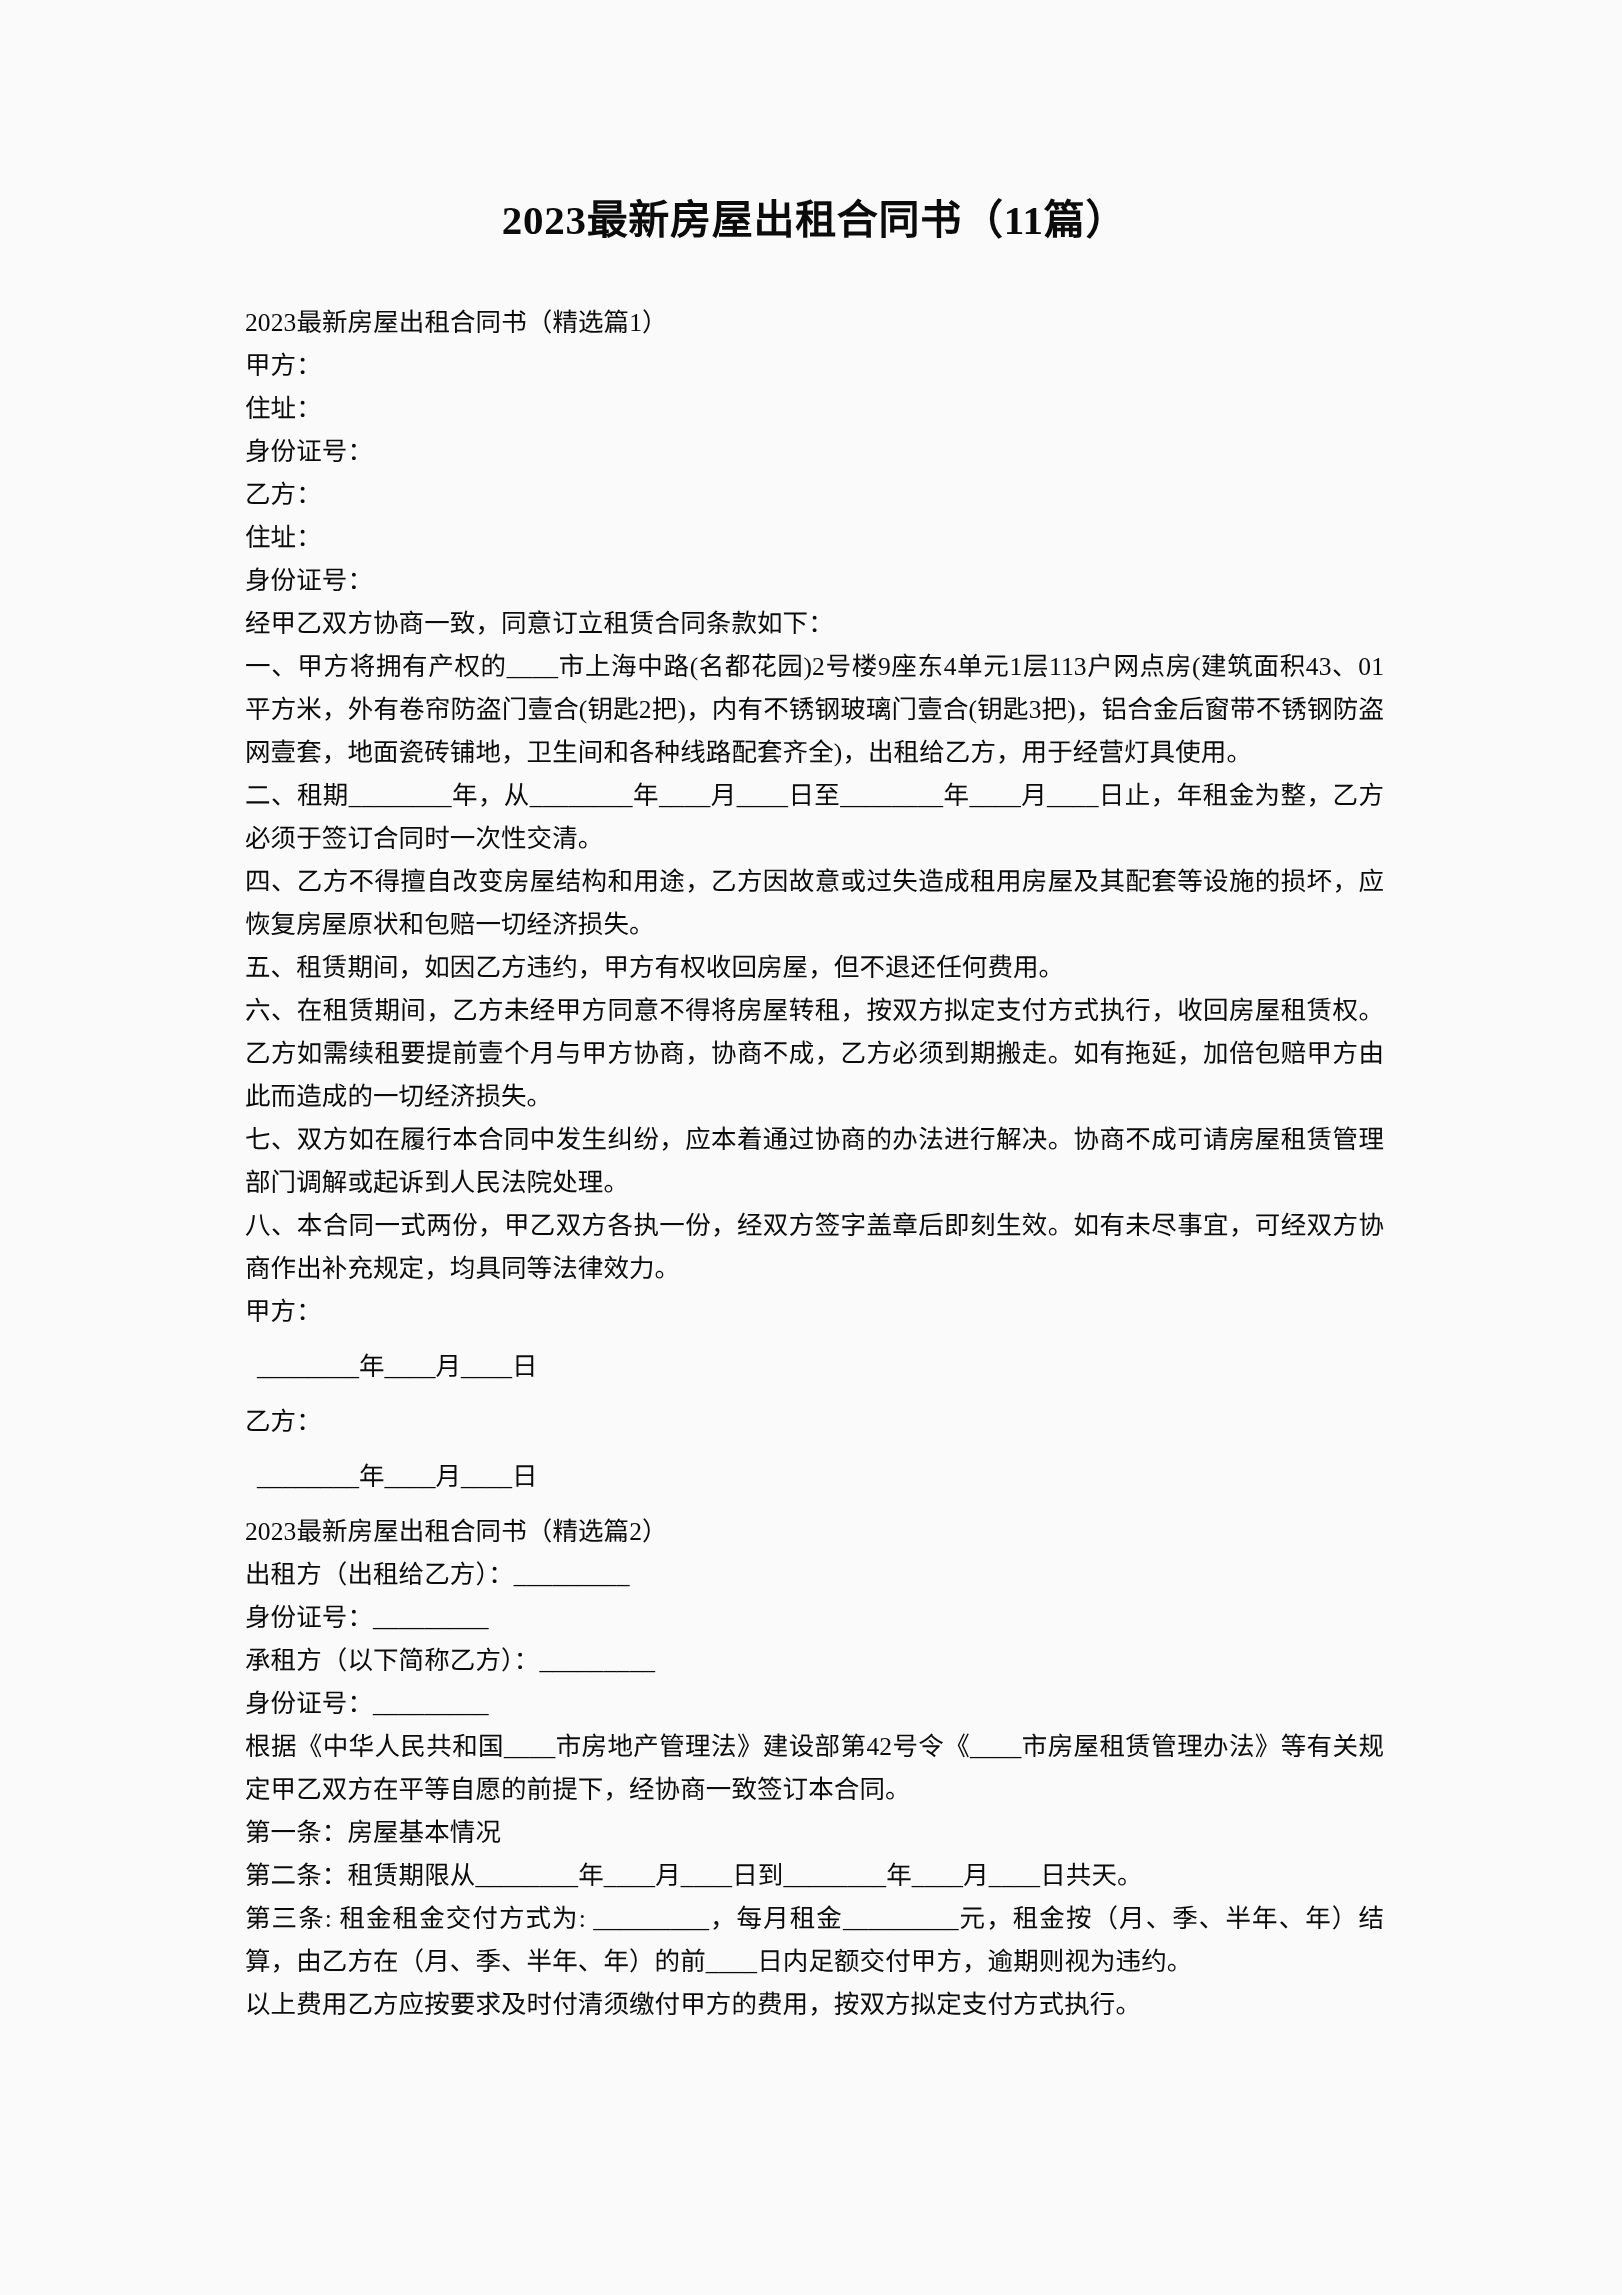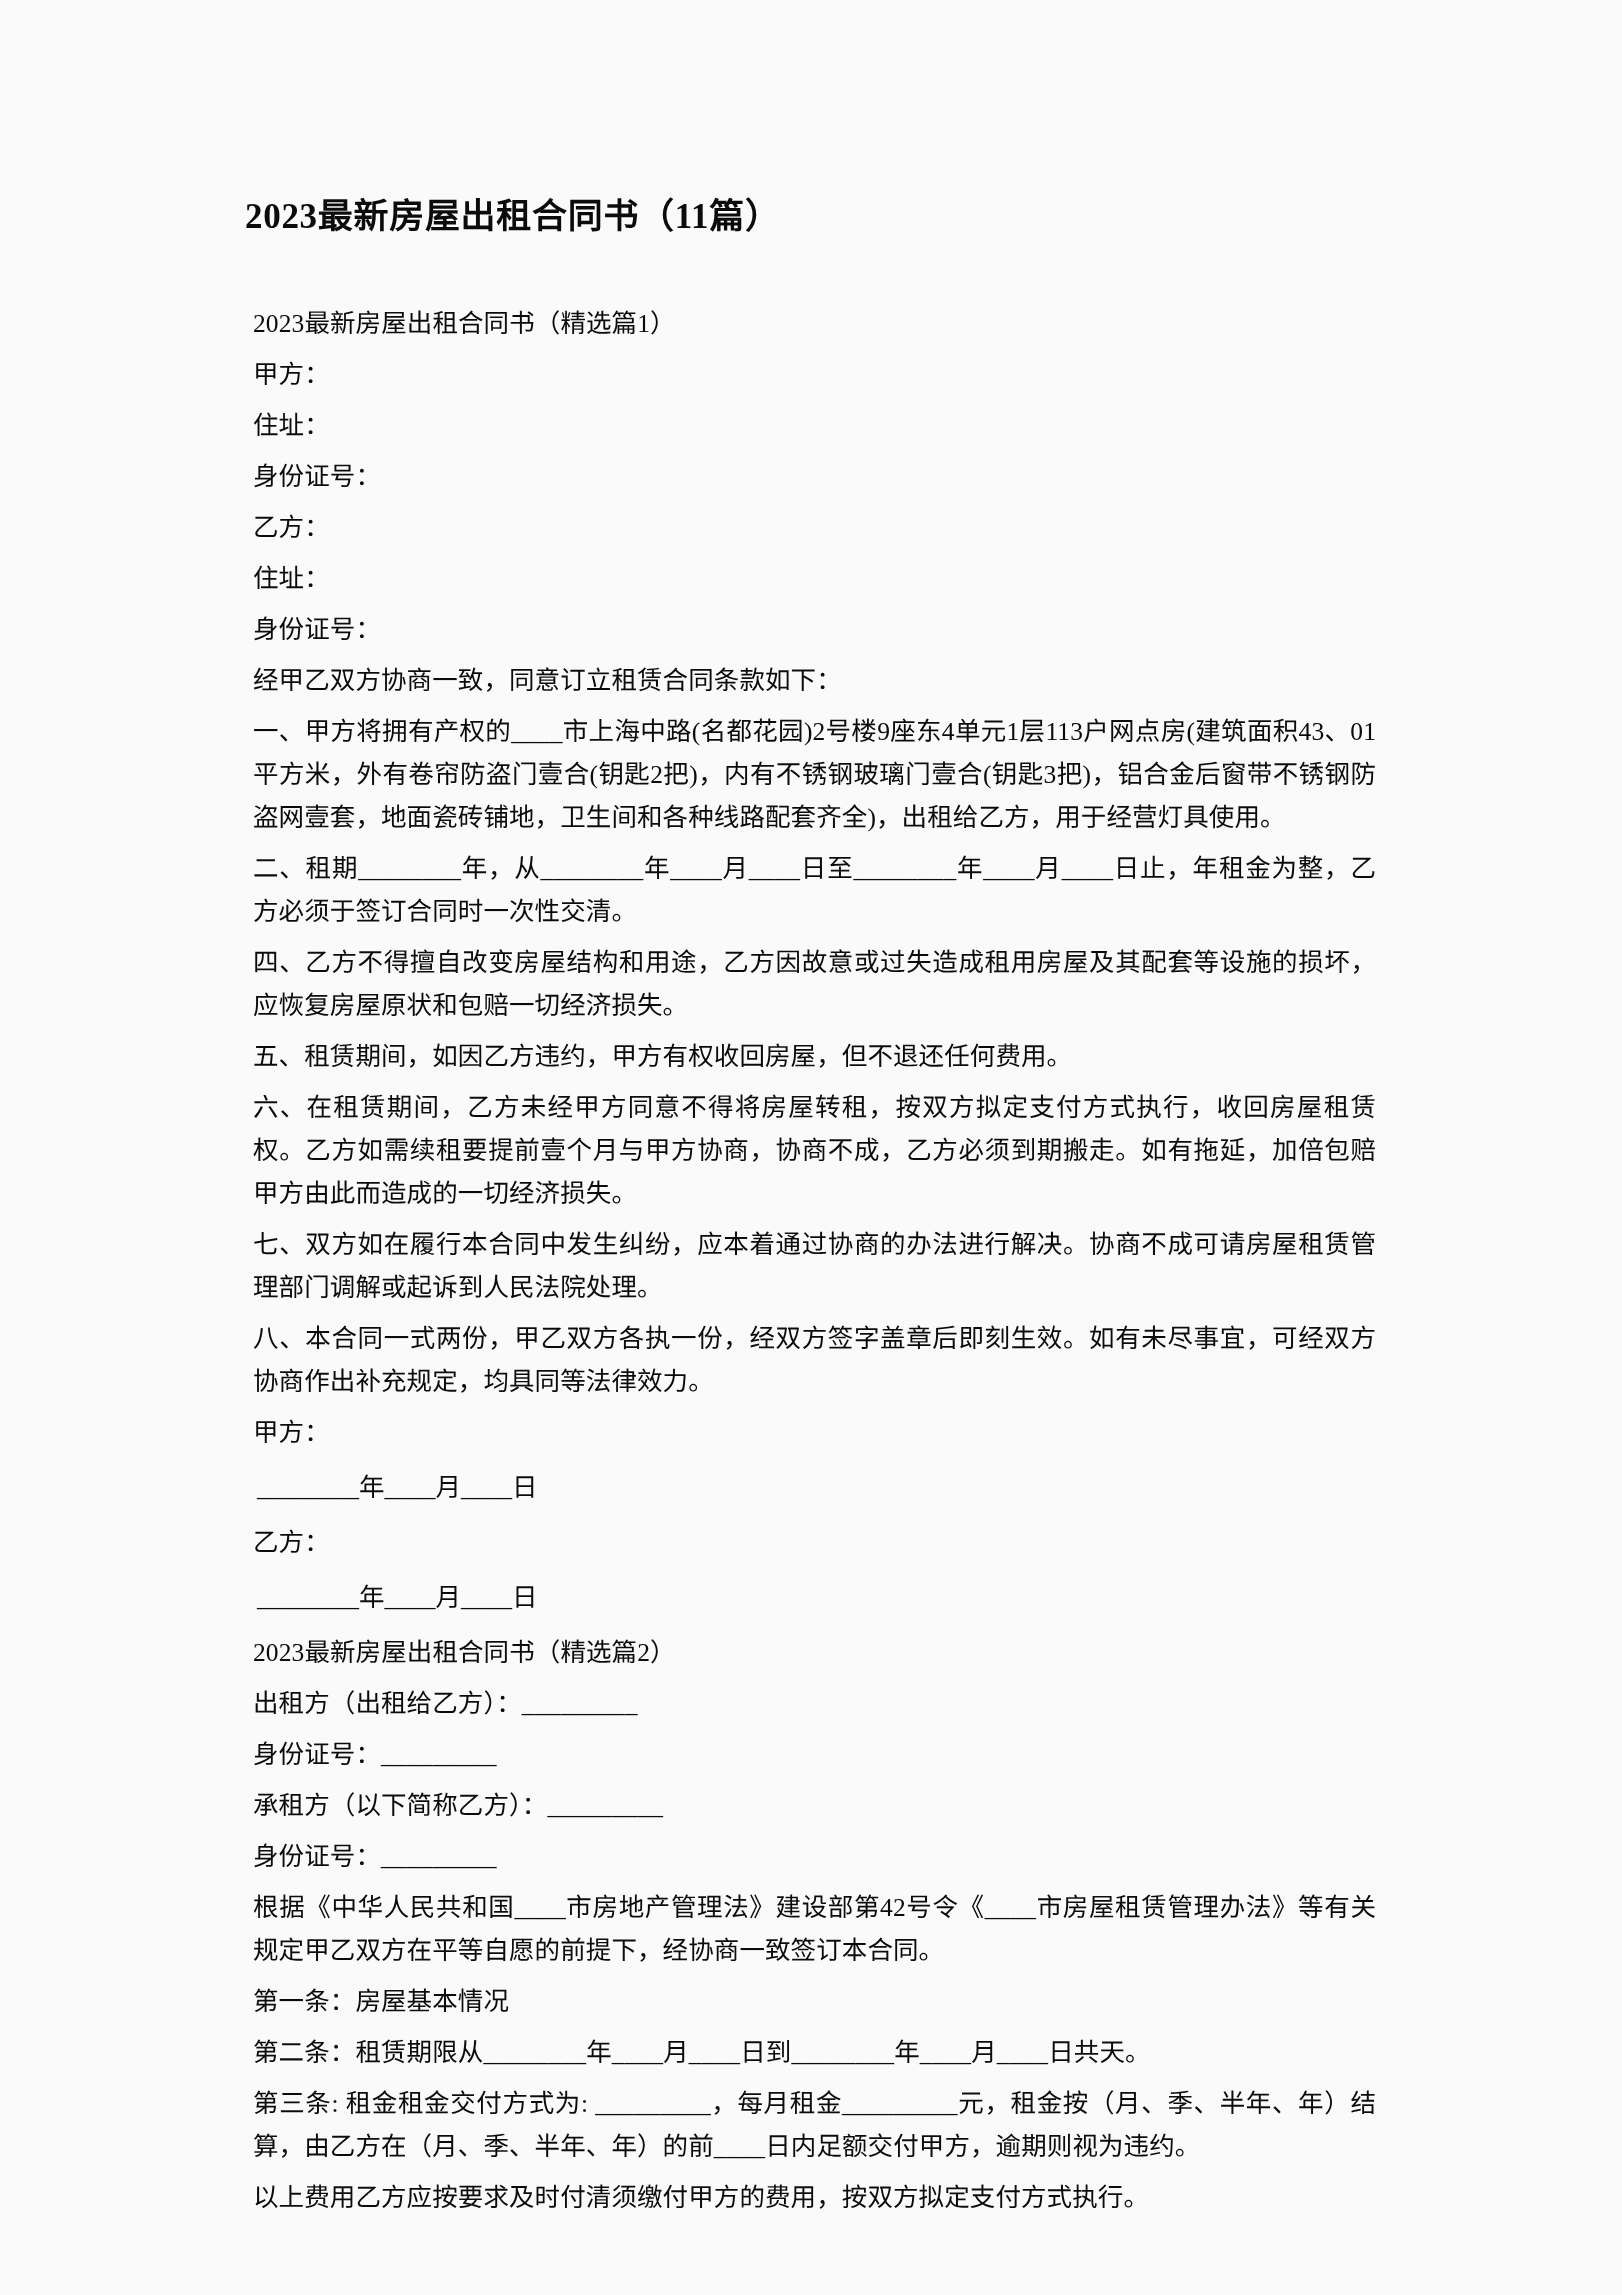--- a/index.html
+++ b/index.html
@@ -31,37 +31,37 @@
     position: absolute;
     left: 245px;
     top: 0;
     width: 1139px;
   }
 
   
   .doc-title {
     margin: 0;
     padding: 0;
-    text-align: left;
+    text-align: center;
     font-weight: 700;
-    font-size: 35px;
+    font-size: 41px;
     line-height: 1.2;
     letter-spacing: 0.7px;
     padding-top: 196px;
     padding-bottom: 0;
     white-space: nowrap;
   }
 
   .title-spacer {
     height: 56px;
   }
 
   
   .para {
-    margin: 8px;
+    margin: 0;
     padding: 0;
     font-size: 25.5px;
     line-height: 43px;
     text-align: justify;
     text-justify: inter-ideograph;
     word-break: break-all;
     letter-spacing: 0.1px;
   }
 
   .para.tight {

